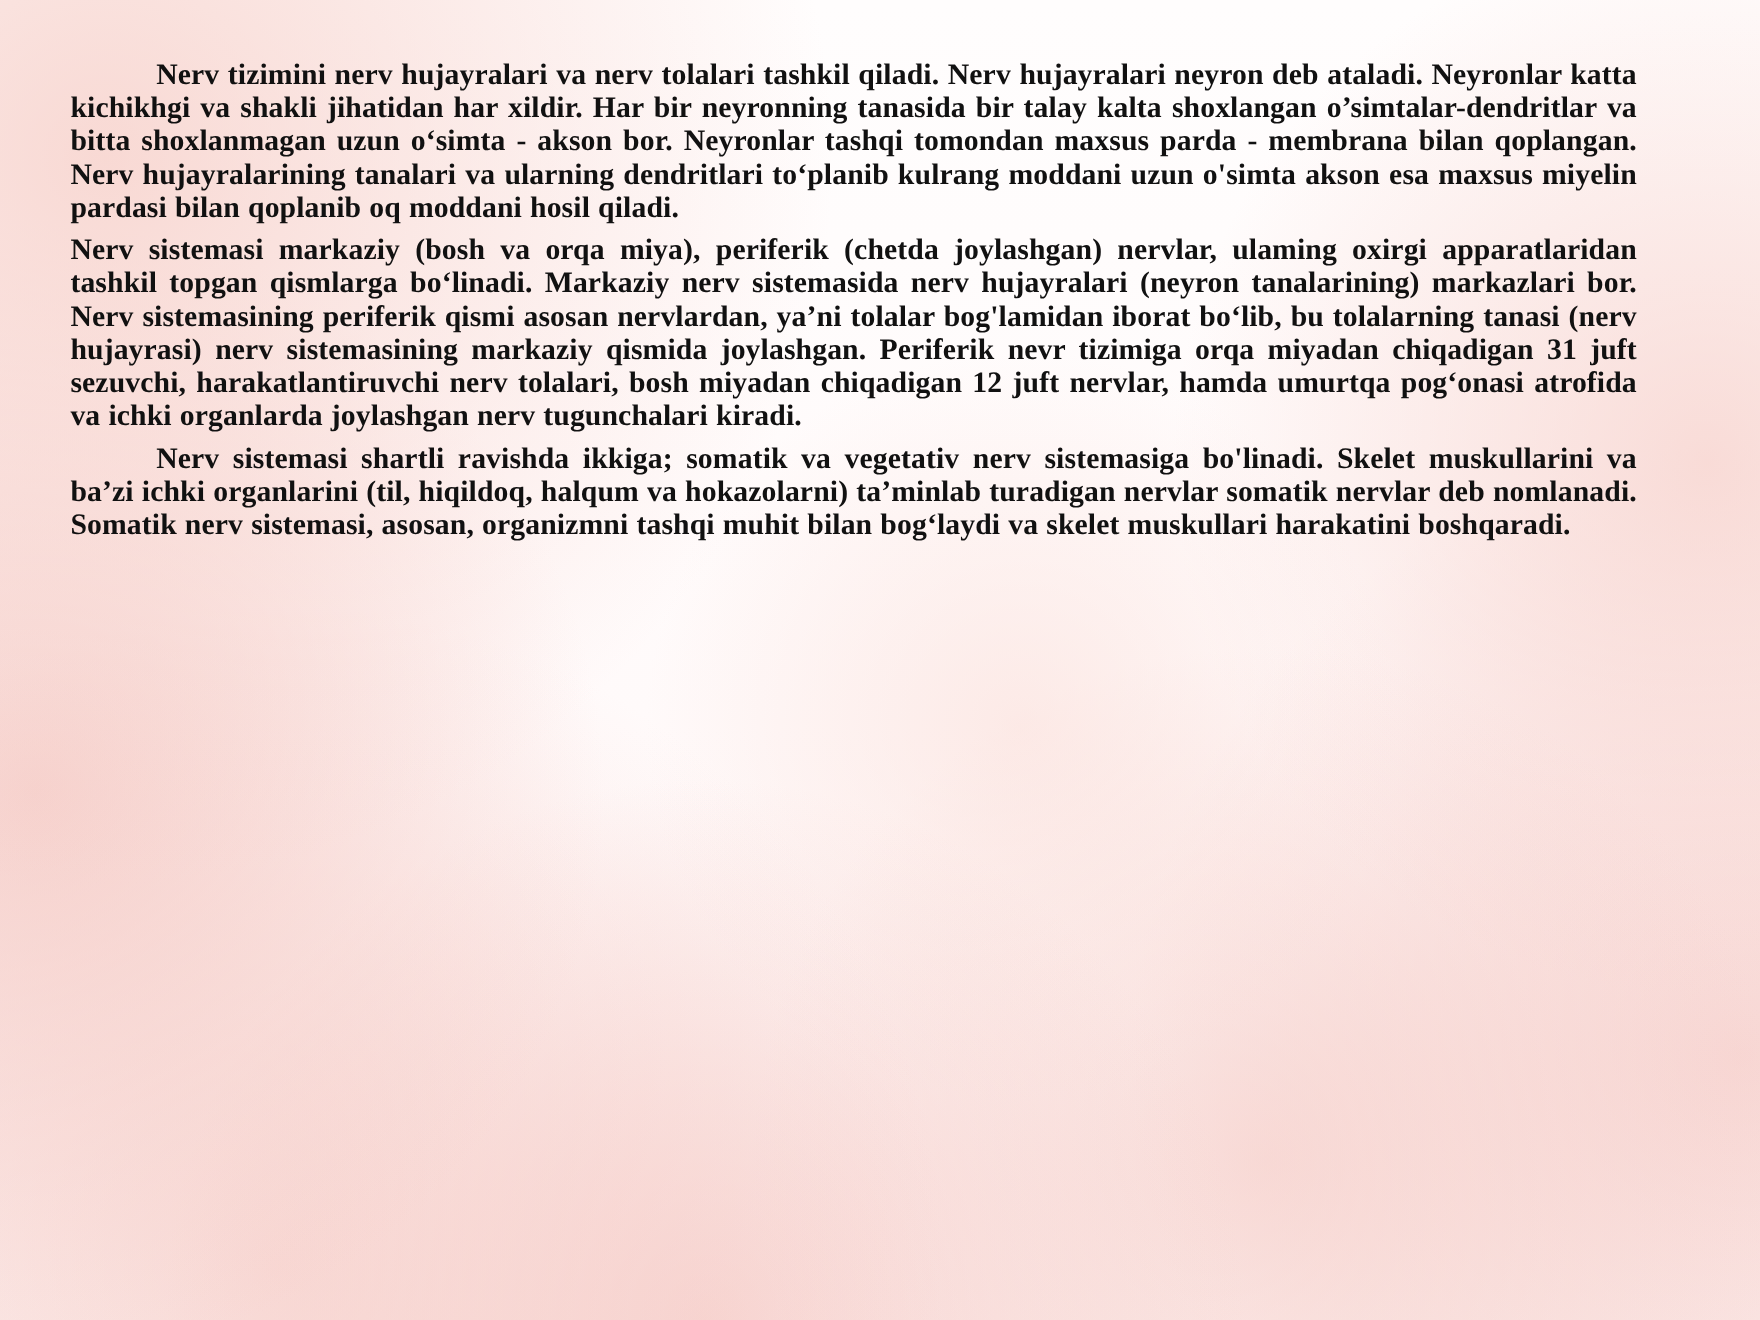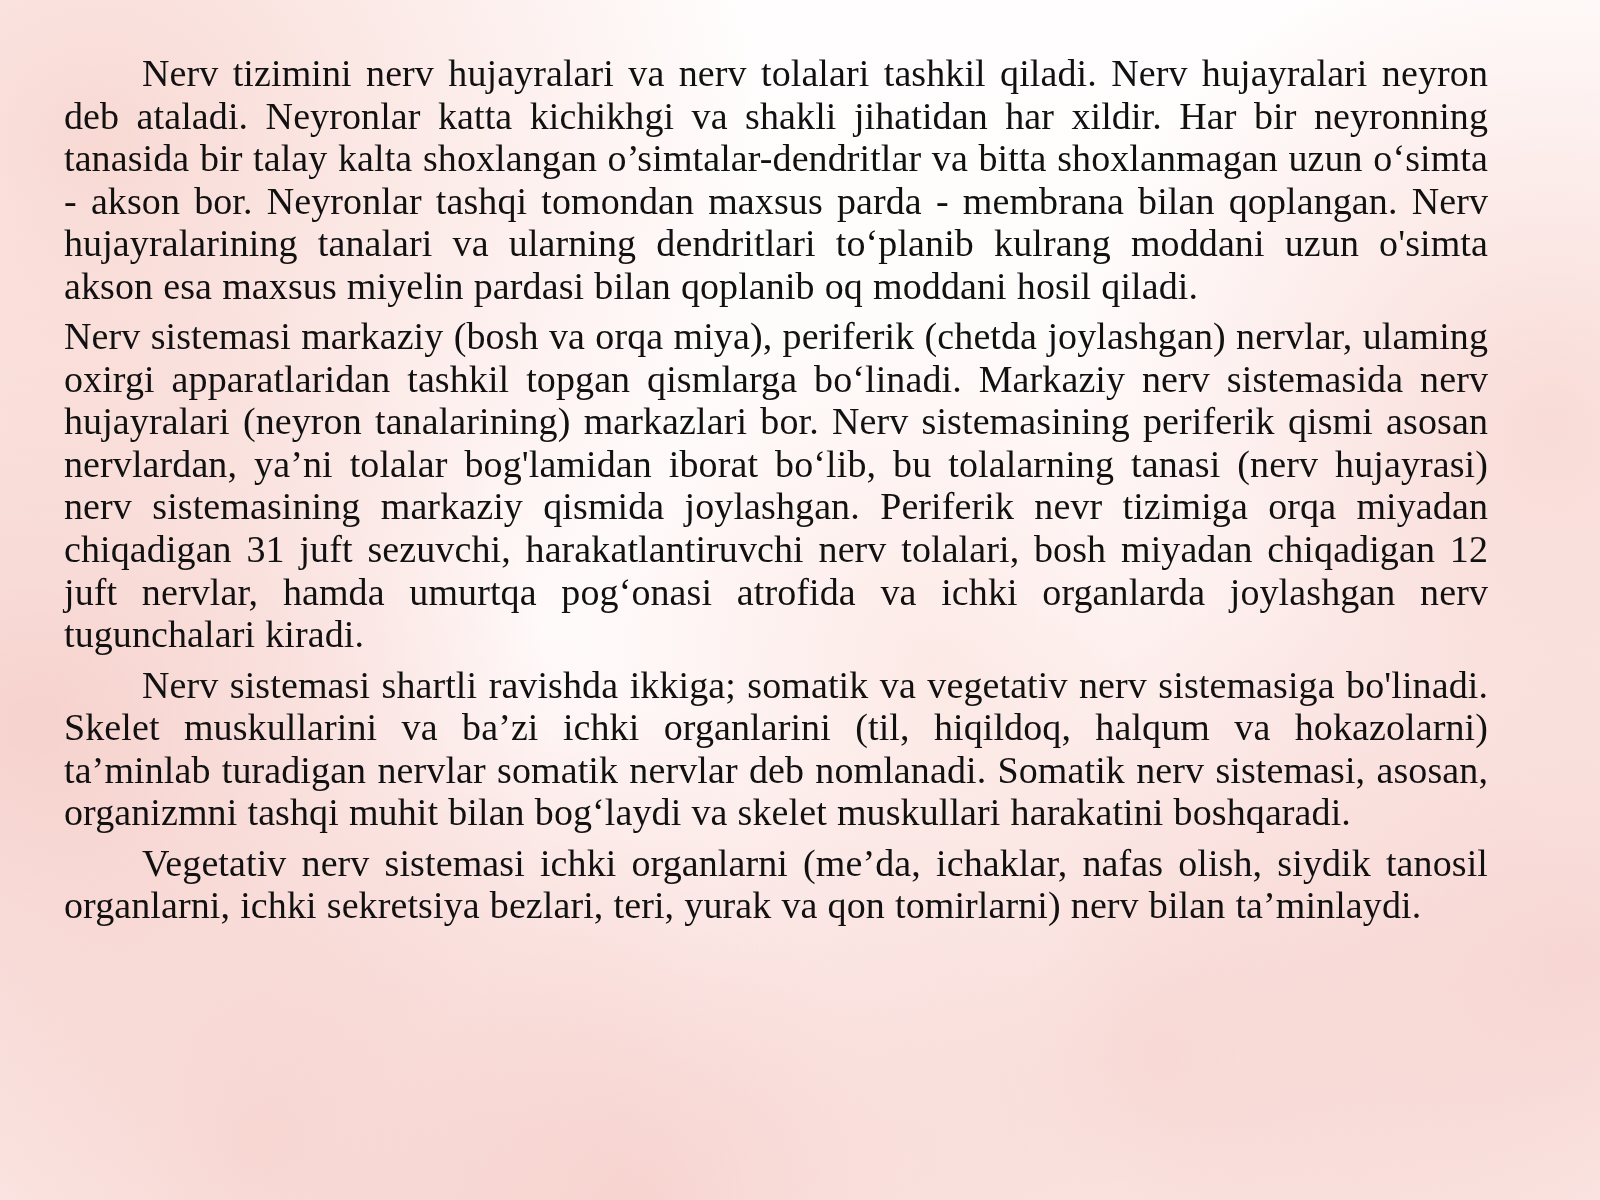--- a/index.html
+++ b/index.html
@@ -36,42 +36,42 @@
     position: relative;
     z-index: 1;
     width: 1600px;
     height: 1200px;
     box-sizing: border-box;
     padding: 52px 112px 0 64px;
   }
 
   .body-text p {
     margin: 0 0 8px 0;
-    font-size: 38px;
+    font-size: 27px;
     line-height: 1.12;
     color: #111111;
     text-align: justify;
     text-justify: inter-word;
     letter-spacing: 0.1px;
     word-spacing: 0.5px;
+    font-weight: bold;
   }
 
   .body-text p.indent {
     text-indent: 78px;
   }
 
   .body-text p.last {
     margin-bottom: 0;
   }
 </style>
 </head>
 <body>
 
 <div class="bg-wash"></div>
 
 <div class="slide">
   <div class="body-text">
     <p class="indent">Nerv tizimini nerv hujayralari va nerv tolalari tashkil qiladi. Nerv hujayralari neyron deb ataladi. Neyronlar katta kichikhgi va shakli jihatidan har xildir. Har bir neyronning tanasida bir talay kalta shoxlangan o’simtalar-dendritlar va bitta shoxlanmagan uzun o‘simta - akson bor. Neyronlar tashqi tomondan maxsus parda - membrana bilan qoplangan. Nerv hujayralarining tanalari va ularning dendritlari to‘planib kulrang moddani uzun o'simta akson esa maxsus miyelin pardasi bilan qoplanib oq moddani hosil qiladi.</p>
     <p>Nerv sistemasi markaziy (bosh va orqa miya), periferik (chetda joylashgan) nervlar, ulaming oxirgi apparatlaridan tashkil topgan qismlarga bo‘linadi. Markaziy nerv sistemasida nerv hujayralari (neyron tanalarining) markazlari bor. Nerv sistemasining periferik qismi asosan nervlardan, ya’ni tolalar bog'lamidan iborat bo‘lib, bu tolalarning tanasi (nerv hujayrasi) nerv sistemasining markaziy qismida joylashgan. Periferik nevr tizimiga orqa miyadan chiqadigan 31 juft sezuvchi, harakatlantiruvchi nerv tolalari, bosh miyadan chiqadigan 12 juft nervlar, hamda umurtqa pog‘onasi atrofida va ichki organlarda joylashgan nerv tugunchalari kiradi.</p>
     <p class="indent">Nerv sistemasi shartli ravishda ikkiga; somatik va vegetativ nerv sistemasiga bo'linadi. Skelet muskullarini va ba’zi ichki organlarini (til, hiqildoq, halqum va hokazolarni) ta’minlab turadigan nervlar somatik nervlar deb nomlanadi. Somatik nerv sistemasi, asosan, organizmni tashqi muhit bilan bog‘laydi va skelet muskullari harakatini boshqaradi.</p>
-    <p class="indent last">Vegetativ nerv sistemasi ichki organlarni (me’da, ichaklar, nafas olish, siydik tanosil organlarni, ichki sekretsiya bezlari, teri, yurak va qon tomirlarni) nerv bilan ta’minlaydi.</p>
   </div>
 </div>
 
 </body></html>

